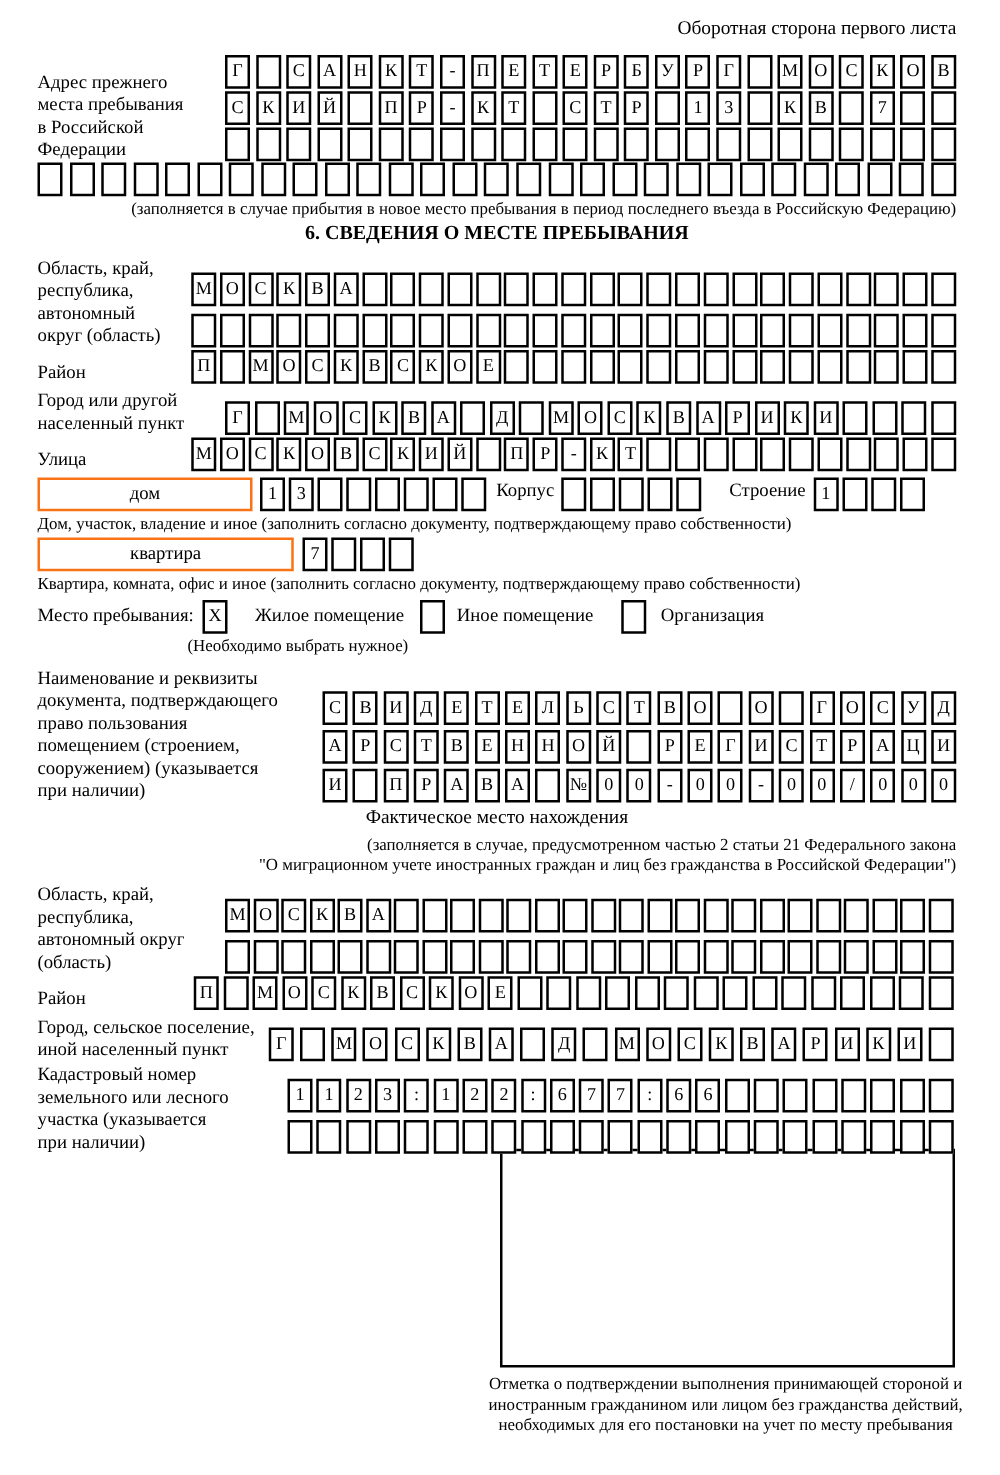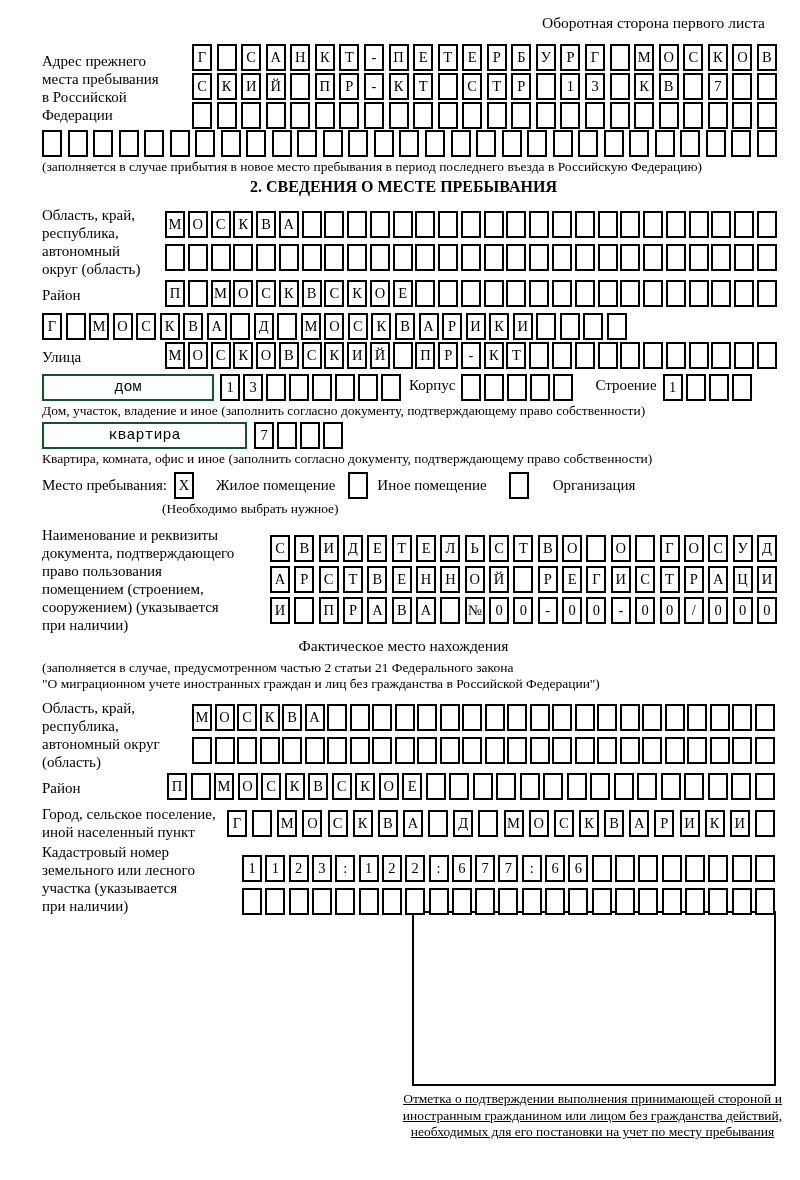--- a/index.html
+++ b/index.html
@@ -1,63 +1,63 @@
 <!DOCTYPE html>
 <html><head>
 <meta charset="utf-8">
 <style>
   html,body{margin:0;padding:0;background:#fff;}
   .page{
     position:relative;
     width:800px;height:1180px;
     box-sizing:border-box;
-    padding:14px 35px 0 42px;
+    padding:14px 35px 0 30px;
     overflow:hidden;
     background:#fff;color:#000;
     font-family:"Liberation Serif","DejaVu Serif",serif;
     font-size:15px;
   }
   .hdr{text-align:right;font-size:15.5px;line-height:18px;margin-bottom:12px;}
-  .block{display:flex;align-items:center;}
+  .block{display:flex;align-items:flex-end;}
   .rows{display:flex;flex-direction:column;gap:2px;}
   .rows.g6{gap:6px;}
   .lbl{flex:none;white-space:pre-line;font-size:15px;line-height:18px;padding-top:2px;}.w123{width:123px}.w125{width:125px}
   .w150{width:150px}.w185{width:185px}.w200{width:200px}.w228{width:228px}
   .cells{display:flex;justify-content:space-between;flex:none;}
   .cw585{width:585px}.cw612{width:612px}.cw735{width:735px}.cw507{width:507px}
   .cw608{width:608px}.cw548{width:548px}.cw533{width:533px}.cw583{width:583px}
   .cell{
     box-sizing:border-box;flex:none;
     width:20px;height:27px;border:2px solid #000;
     display:inline-flex;align-items:center;justify-content:center;
     font-size:14.5px;line-height:1;background:#fff;
   }
   .cells-gap{display:flex;gap:3px;flex:none;}
   .bigbox{
-    box-sizing:border-box;flex:none;height:27px;border:2px solid #14532d;
-    display:flex;align-items:center;justify-content:center;font-size:15px;font-family:Liberation Mono, monospace;
+    box-sizing:border-box;flex:none;height:27px;border:2px solid #f97316;
+    display:flex;align-items:center;justify-content:center;font-size:15px;
   }
   .bb172{width:172px}.bb205{width:205px}
   .note{font-size:13.5px;line-height:16px;}
-  .center{text-align:left;}
+  .center{text-align:right;}
   .h2{font-weight:bold;font-size:16px;line-height:20px;text-align:center;margin:2px 0 7px 0;}
   .h3{font-weight:normal;font-size:15.5px;line-height:20px;text-align:center;margin:2px 0 4px 0;}
   .inline-lbl{flex:none;font-size:15px;padding-top:3px;}
   .flexrow{display:flex;align-items:flex-start;}
   .mb1{margin-bottom:1px}.mb2{margin-bottom:2px}.mb3{margin-bottom:3px}.mb5{margin-bottom:5px}.mb7{margin-bottom:7px}
   .mt3{margin-top:3px}.mt14{margin-top:14px}
   .mesto{display:flex;align-items:center;margin-bottom:2px;}
   .mesto .t{flex:none;}
   .stamp{
     box-sizing:border-box;width:364px;height:175px;border:2px solid #000;
     margin-left:370px;margin-top:-4px;background:#fff;
   }
   .stamp-cap{
     width:385px;margin-left:358px;margin-top:5px;
-    font-size:13.5px;line-height:16.5px;text-align:center;text-decoration:underline;
+    font-size:13.5px;line-height:16.5px;text-align:center;
   }
 </style>
 </head>
 <body>
 
 <div class="page">
 
   <div class="hdr">Оборотная сторона первого листа</div>
 
   <div class="block mb1">
@@ -172,21 +172,21 @@
       <span class="cell"></span>
       <span class="cell"></span>
       <span class="cell"></span>
       <span class="cell"></span>
       <span class="cell"></span>
       <span class="cell"></span>
       <span class="cell"></span>
     </div>
   <div class="note center mb2">(заполняется в случае прибытия в новое место пребывания в период последнего въезда в Российскую Федерацию)</div>
 
-  <div class="h2">2. СВЕДЕНИЯ О МЕСТЕ ПРЕБЫВАНИЯ</div>
+  <div class="h2">6. СВЕДЕНИЯ О МЕСТЕ ПРЕБЫВАНИЯ</div>
 
   <div class="block mb2">
     <div class="lbl w123">Область, край,
 республика,
 автономный
 округ (область)</div>
     <div class="rows g6">
       <div class="cells cw612">
           <span class="cell">М</span>
           <span class="cell">О</span>
@@ -275,20 +275,22 @@
         <span class="cell"></span>
         <span class="cell"></span>
         <span class="cell"></span>
         <span class="cell"></span>
         <span class="cell"></span>
         <span class="cell"></span>
       </div>
   </div>
 
   <div class="block mb2">
+    <div class="lbl w150">Город или другой
+населенный пункт</div>
     <div class="cells cw585 mt3">
         <span class="cell">Г</span>
         <span class="cell"></span>
         <span class="cell">М</span>
         <span class="cell">О</span>
         <span class="cell">С</span>
         <span class="cell">К</span>
         <span class="cell">В</span>
         <span class="cell">А</span>
         <span class="cell"></span>
@@ -385,21 +387,21 @@
   </div>
   <div class="note mb5">Квартира, комната, офис и иное (заполнить согласно документу, подтверждающему право собственности)</div>
 
   <div class="mesto">
     <span class="t">Место пребывания:</span>
     <span class="cell" style="margin-left:7px">X</span>
     <span class="t" style="margin-left:22px">Жилое помещение</span>
     <span class="cell" style="margin-left:13px"></span>
     <span class="t" style="margin-left:9px">Иное помещение</span>
     <span class="cell" style="margin-left:22px"></span>
-    <span class="t" style="margin-left:24px">Организация</span>
+    <span class="t" style="margin-left:12px">Организация</span>
   </div>
   <div class="note mb7" style="margin-left:120px">(Необходимо выбрать нужное)</div>
 
   <div class="block">
     <div class="lbl w228">Наименование и реквизиты
 документа, подтверждающего
 право пользования
 помещением (строением,
 сооружением) (указывается
 при наличии)</div>

